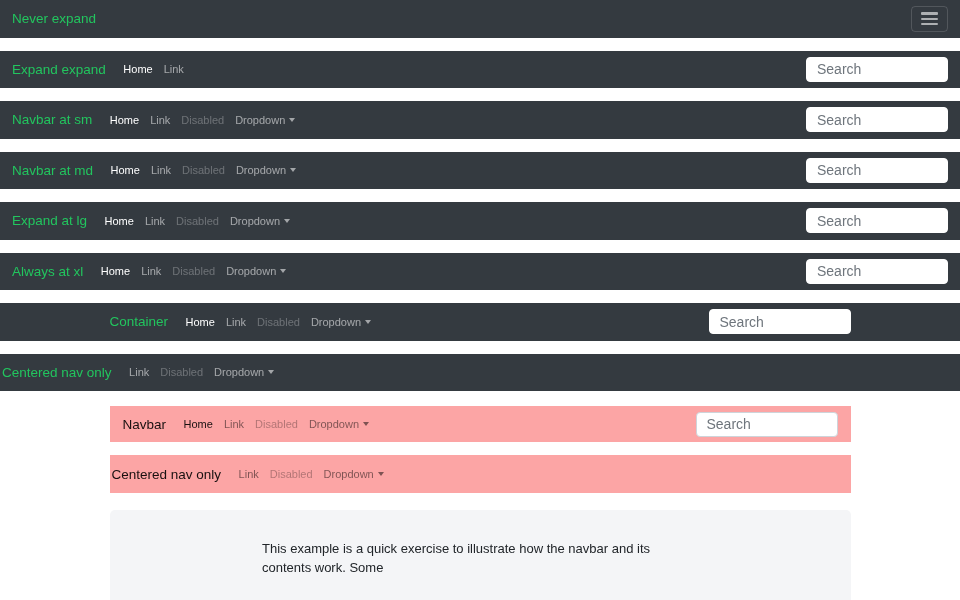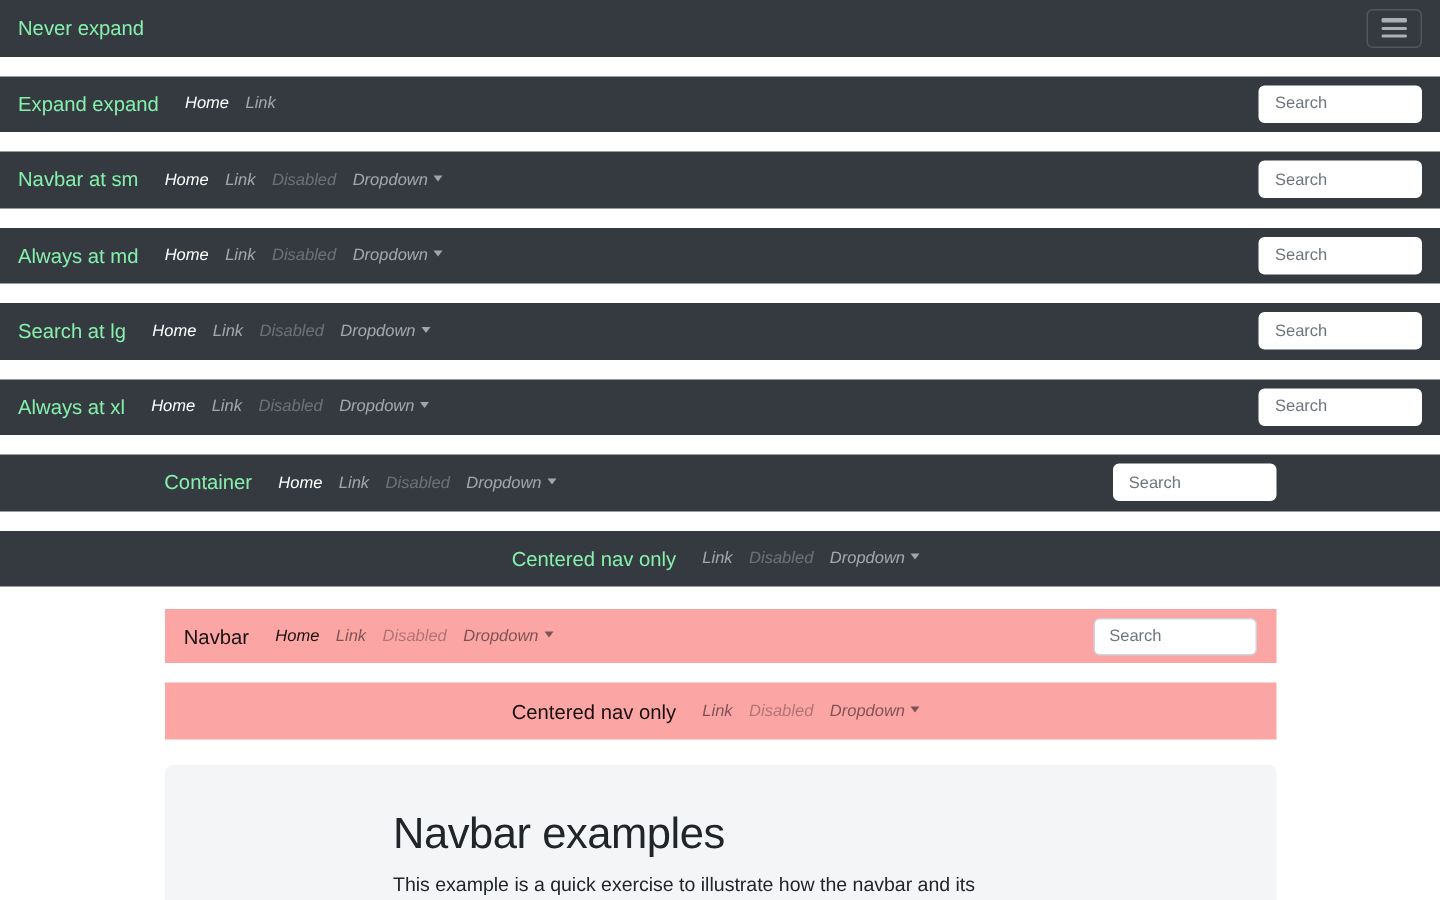--- a/index.html
+++ b/index.html
@@ -5,44 +5,44 @@
   * { box-sizing: border-box; margin: 0; padding: 0; }
   html, body { width: 960px; height: 600px; overflow: hidden; background: #fff;
     font-family: "Liberation Sans", "DejaVu Sans", sans-serif; }
 
   .navbar { display: flex; align-items: center; height: 37.5px; padding: 0 12px;
     margin-bottom: 13px; }
   .navbar.dark { background: #343a40; }
   .navbar.light-bg { background: #fca5a5; }
   .navbar.boxed { width: 741px; margin-left: auto; margin-right: auto; height: 36px; padding: 0 13px; }
   .navbar.full { width: 960px; }
-  .navbar.centered { justify-content: center; padding: 2px; }
+  .navbar.centered { padding: 2px; }
   .mb-15 { margin-bottom: 15px; }
   .mb-14 { margin-bottom: 14px; }
 
   .container-inner { width: 741px; margin: 0 auto; display: flex; align-items: center; height: 100%; }
 
-  .brand { font-size: 13.5px; color: #86efac; text-decoration: none; margin-right: 12px; white-space: nowrap; }
+  .brand { font-size: 13.5px; color: #22c55e; text-decoration: none; margin-right: 12px; white-space: nowrap; }
   .light-bg .brand, .brand.dark-text { color: rgba(0,0,0,.9); }
 
   .nav { display: flex; align-items: center; }
-  .nav-link { font-size: 11px; padding: 0 5.5px; text-decoration: none; white-space: nowrap; font-style: italic; }
+  .nav-link { font-size: 11px; padding: 0 5.5px; text-decoration: none; white-space: nowrap; }
   .dark .nav-link.active { color: #fff; font-weight: 500; }
   .dark .nav-link.normal { color: rgba(255,255,255,.55); }
   .dark .nav-link.disabled { color: rgba(255,255,255,.28); }
   .light-bg .nav-link.active { color: rgba(0,0,0,.9); font-weight: 500; }
   .light-bg .nav-link.normal { color: rgba(0,0,0,.5); }
   .light-bg .nav-link.disabled { color: rgba(0,0,0,.3); }
 
   .caret { display: inline-block; width: 0; height: 0; margin-left: 4px; vertical-align: 2px;
     border-left: 3.5px solid transparent; border-right: 3.5px solid transparent;
     border-top: 4px solid currentColor; }
 
-  .search { margin-left: auto; width: 109px; height: 25px; border-radius: 4px;
-    border: 1px solid #fff; background: #fff; font-size: 11px; padding: 0 10px;
+  .search { margin-left: auto; width: 142px; height: 25px; border-radius: 4px;
+    border: 1px solid #fff; background: #fff; font-size: 14px; padding: 0 10px;
     color: #495057; outline: none; font-family: inherit; }
   .light-bg .search { border-color: #ced4da; }
   .search::placeholder { color: #6e757c; }
 
   .toggler { margin-left: auto; width: 37px; height: 26px; background: transparent;
     border: 1px solid rgba(255,255,255,.15); border-radius: 4px; display: flex;
     flex-direction: column; align-items: center; justify-content: center; cursor: pointer; }
   .toggler .bar { width: 17px; height: 2.4px; background: rgba(255,255,255,.6);
     border-radius: 1px; margin: 1.4px 0; }
 
@@ -79,32 +79,32 @@
   <div class="nav">
     <a class="nav-link active">Home</a>
     <a class="nav-link normal">Link</a>
     <a class="nav-link disabled">Disabled</a>
     <a class="nav-link normal"><span>Dropdown</span><span class="caret"></span></a>
   </div>
   <input class="search" placeholder="Search" style="">
 </nav>
 
 <nav class="navbar dark full">
-  <a class="brand">Always at md</a>
+  <a class="brand">Navbar at md</a>
   <div class="nav">
     <a class="nav-link active">Home</a>
     <a class="nav-link normal">Link</a>
     <a class="nav-link disabled">Disabled</a>
     <a class="nav-link normal"><span>Dropdown</span><span class="caret"></span></a>
   </div>
   <input class="search" placeholder="Search" style="">
 </nav>
 
 <nav class="navbar dark full">
-  <a class="brand">Search at lg</a>
+  <a class="brand">Expand at lg</a>
   <div class="nav">
     <a class="nav-link active">Home</a>
     <a class="nav-link normal">Link</a>
     <a class="nav-link disabled">Disabled</a>
     <a class="nav-link normal"><span>Dropdown</span><span class="caret"></span></a>
   </div>
   <input class="search" placeholder="Search" style="">
 </nav>
 
 <nav class="navbar dark full">
@@ -155,16 +155,15 @@
   <a class="brand" style="margin-right:12px">Centered nav only</a>
   <div class="nav">
     <a class="nav-link normal">Link</a>
     <a class="nav-link disabled">Disabled</a>
     <a class="nav-link normal"><span>Dropdown</span><span class="caret"></span></a>
   </div>
 </nav>
 
 <main class="jumbotron">
   <div class="jumbo-col">
-    <h1>Navbar examples</h1>
     <p><span>This example is a quick exercise to illustrate how the navbar and its contents work. Some</span><br></p>
   </div>
 </main>
 
 </body></html>

